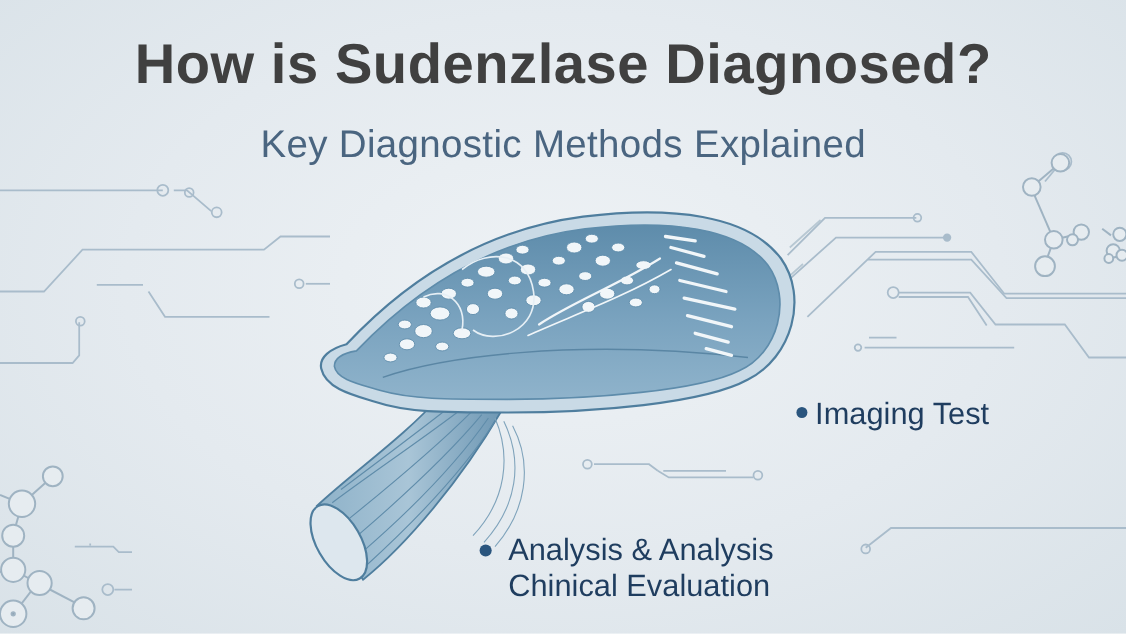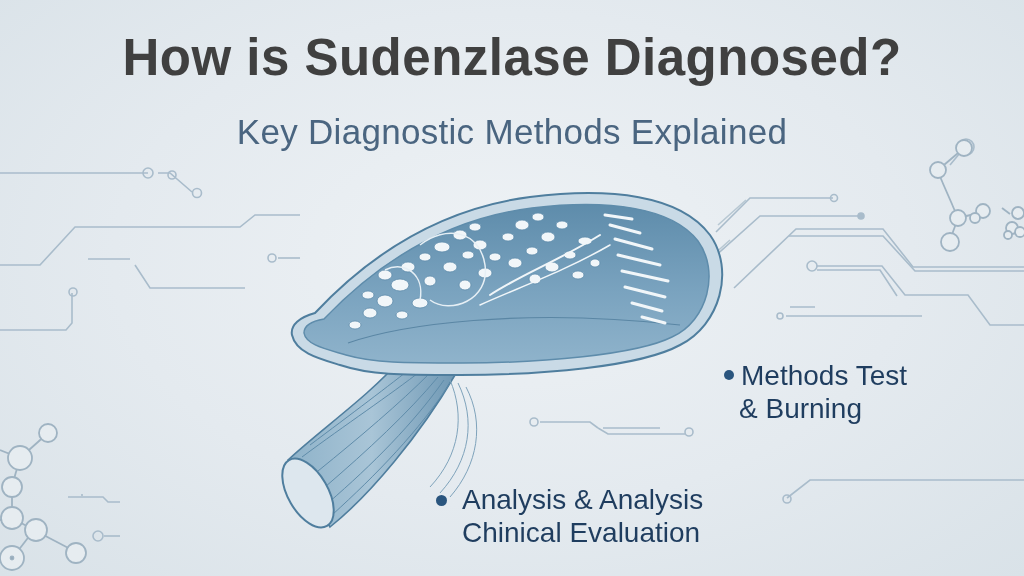--- a/index.html
+++ b/index.html
@@ -211,22 +211,21 @@
     </g>
     <g fill="none" stroke="#e6eff5" stroke-width="1.5">
       <path d="M140 70 C165 50 200 55 205 90 C210 125 170 140 150 125"></path>
       <path d="M105 95 C125 85 145 100 140 125"></path>
     </g>
   </svg>
 
 
   <div class="bullet b-imaging">
     <span class="dot"></span>
-    <span class="line">Methods Test</span>
-    <span class="line second">&amp; Burning</span>
+    <span class="line">Imaging Test</span>
   </div>
 
   <div class="bullet b-clinical">
     <span class="dot"></span>
     <span class="line second">Analysis &amp; Analysis</span>
     <span class="line">Chinical Evaluation</span>
   </div>
 
 </div>
 

